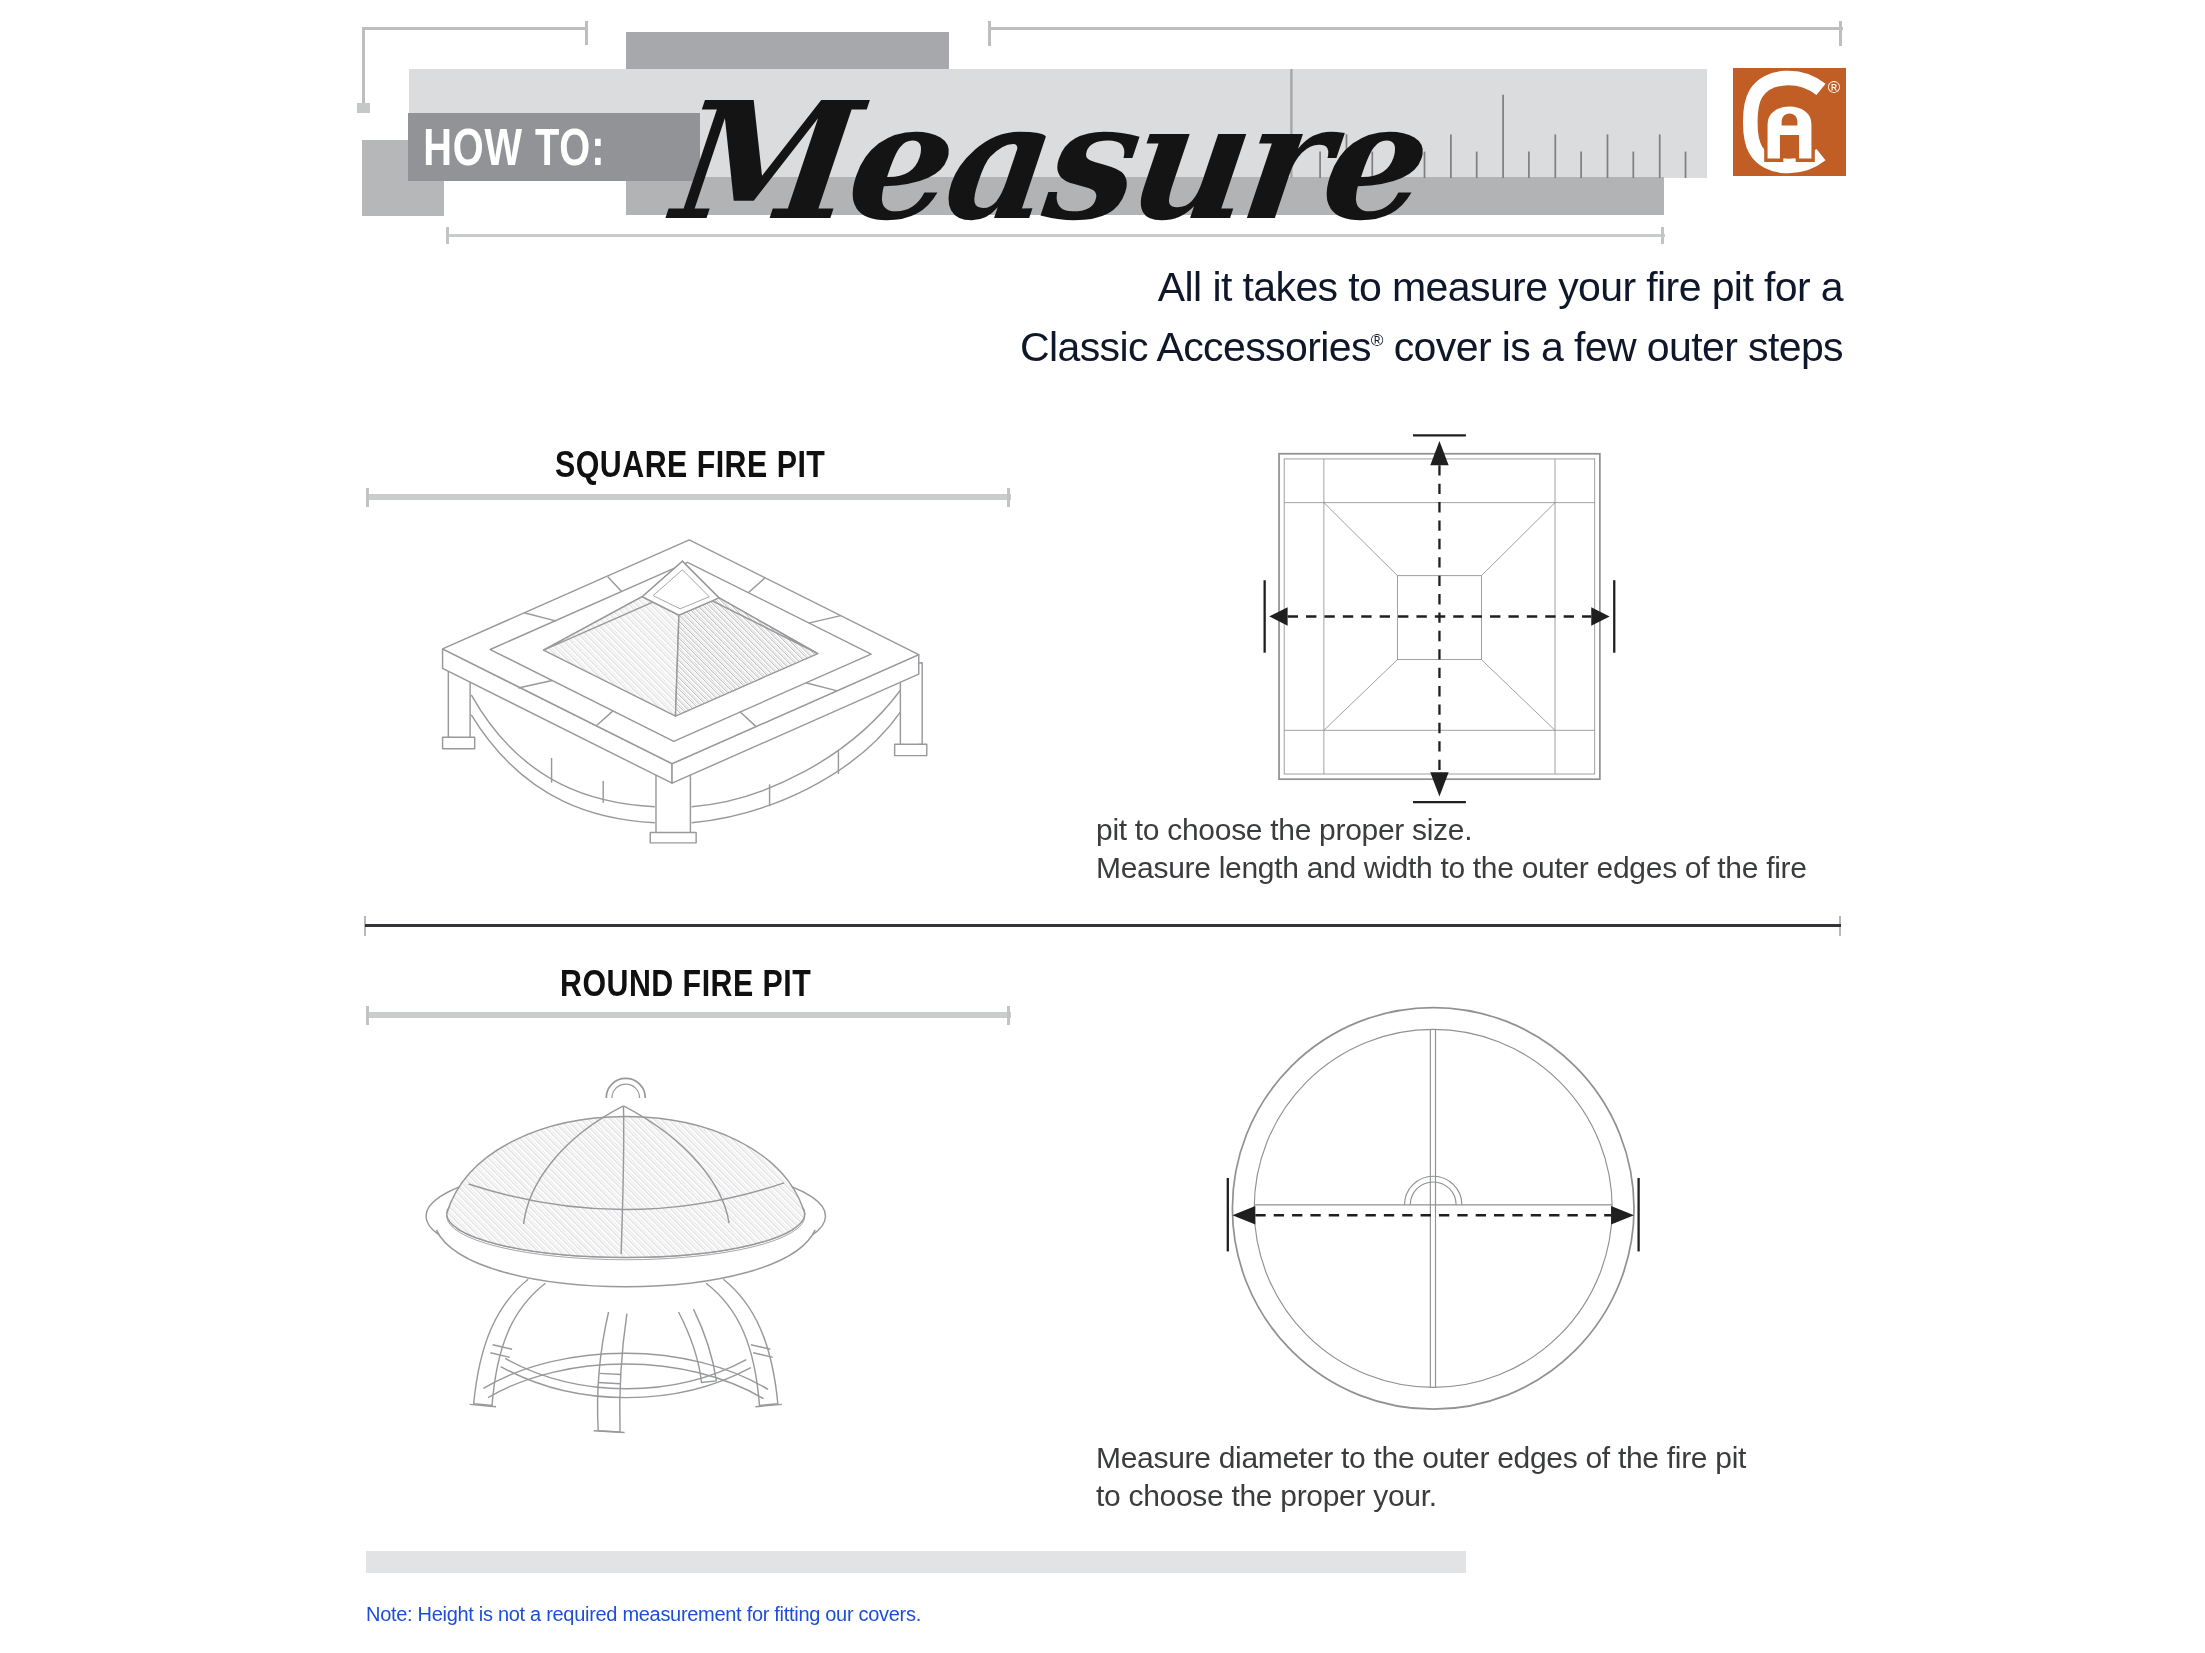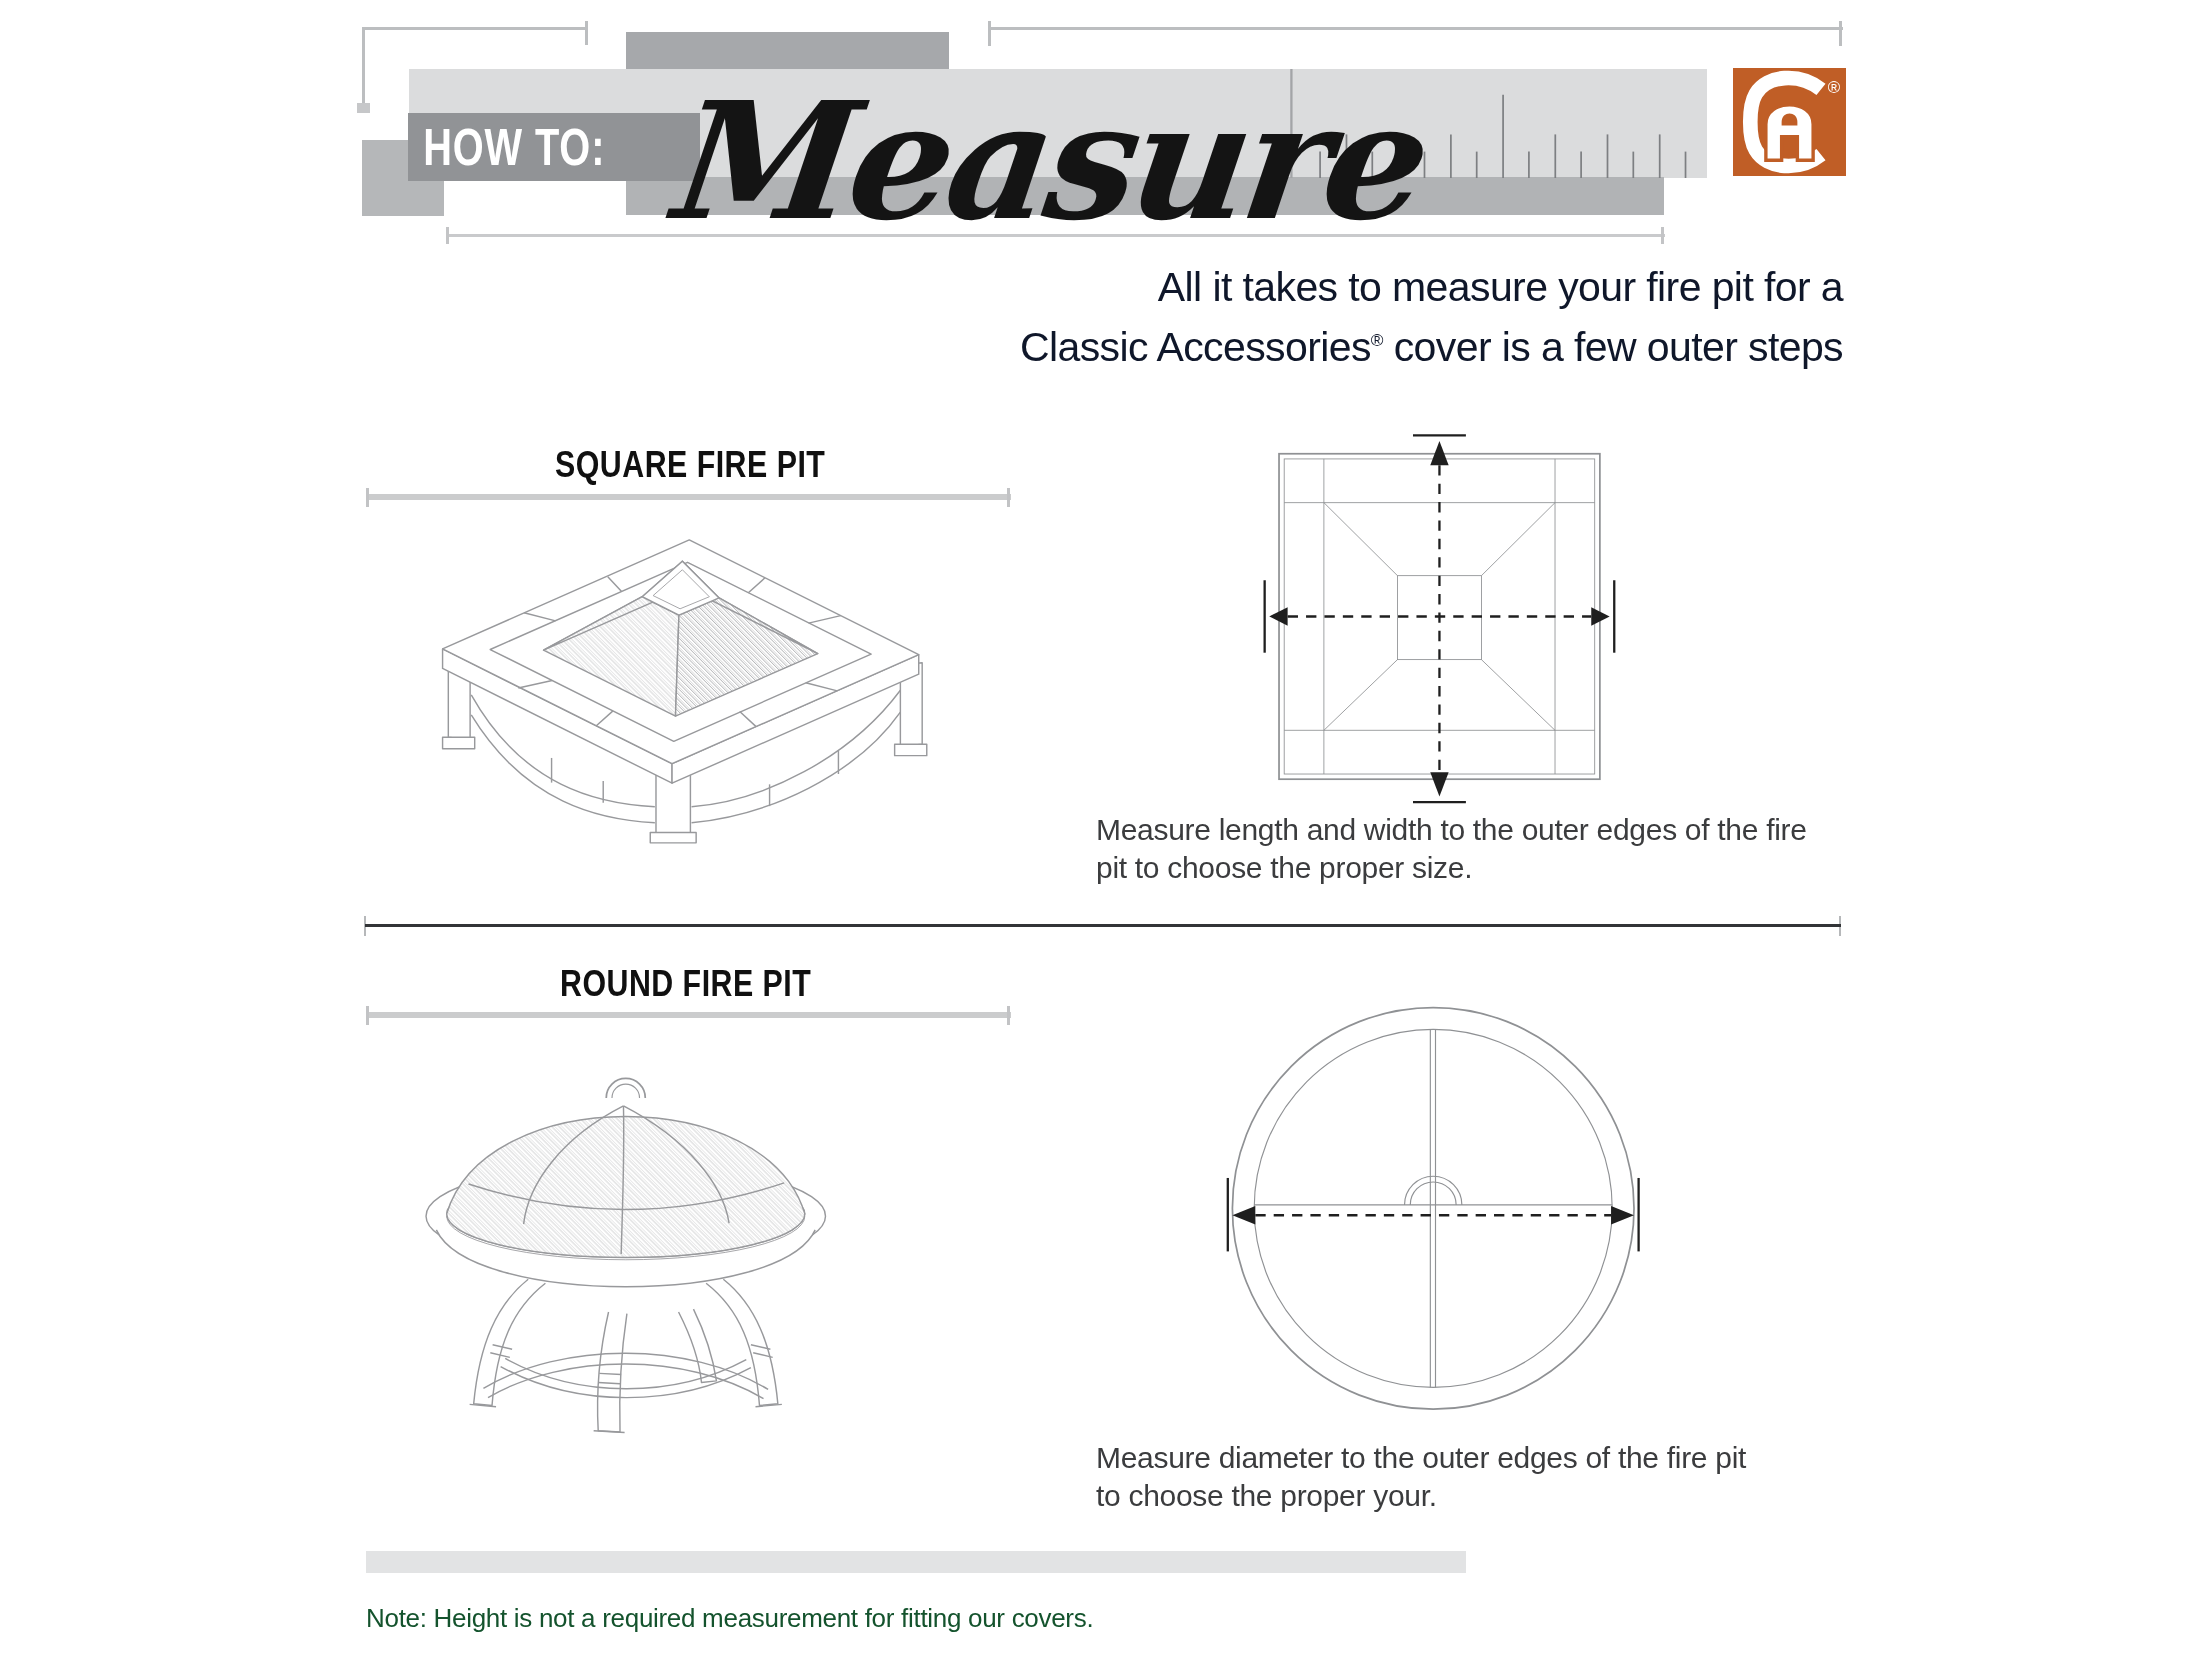--- a/index.html
+++ b/index.html
@@ -12,21 +12,21 @@
   .kicker-text{color:#ffffff;font-weight:bold;font-size:51px;letter-spacing:1.1px;
                transform:scaleX(.78);transform-origin:left center;white-space:nowrap;padding-left:19.5px;}
   .script-title{font-family:"DejaVu Serif", serif;font-style:italic;font-weight:700;
                 font-size:162px;line-height:172px;color:#141414;letter-spacing:-5.7px;
                 transform:skewX(-8deg);transform-origin:center;white-space:nowrap;text-align:center;}
   .subtitle{font-size:41px;line-height:53px;color:#0f172a;text-align:right;letter-spacing:-0.6px;}
   .subtitle .reg{font-size:0.42em;vertical-align:super;}
   .sec-heading{font-weight:bold;font-size:37px;color:#101010;letter-spacing:0.6px;
                transform:scaleX(.82);transform-origin:left center;white-space:nowrap;}
   .caption{font-size:30px;line-height:38px;color:#3b3c3e;letter-spacing:-0.3px;white-space:nowrap;}
-  .note-text{font-size:26px;color:#14532d;letter-spacing:-0.3px;white-space:nowrap;}
+  .note-text{font-size:20px;color:#1d4ed8;letter-spacing:-0.3px;white-space:nowrap;}
   svg{display:block;overflow:visible;}
 </style>
 </head>
 <body>
 
 <div id="canvas">
 
   <div class="blk" style="left:362px;top:27px;width:225px;height:3.4px;background:#bcbec0;"></div>
   <div class="blk" style="left:585px;top:20.7px;width:3.4px;height:24px;background:#bcbec0;"></div>
   <div class="blk" style="left:362px;top:27px;width:3.4px;height:77px;background:#bcbec0;"></div>
@@ -171,22 +171,22 @@
 
       <line x1="62" y1="333" x2="590" y2="333" stroke-dasharray="18 14" fill="none"></line>
       <polygon points="30,333 62,317 62,349" stroke="none"></polygon>
       <polygon points="622,333 590,317 590,349" stroke="none"></polygon>
       <line x1="22" y1="270" x2="22" y2="396"></line>
       <line x1="630" y1="270" x2="630" y2="396"></line>
     </g>
   </svg>
 
   <div class="blk caption" style="left:1096px;top:811px;">
+    <div>pit to choose the proper size.</div>
     <div>Measure length and width to the outer edges of the fire</div>
-    <div>pit to choose the proper size.</div>
   </div>
 
   <div class="blk" style="left:364px;top:916px;width:2.3px;height:19.5px;background:#b6b8ba;"></div>
   <div class="blk" style="left:1839px;top:916px;width:2.3px;height:19.5px;background:#b6b8ba;"></div>
   <div class="blk" style="left:365px;top:924px;width:1476px;height:2.9px;background:#323437;"></div>
 
   <div class="blk sec-heading" style="left:560px;top:963px;">ROUND FIRE PIT</div>
 
   <div class="blk" style="left:368px;top:1012px;width:643px;height:6.3px;background:#cbcccd;"></div>
   <div class="blk" style="left:366px;top:1006px;width:3.4px;height:19px;background:#c2c3c5;"></div>

